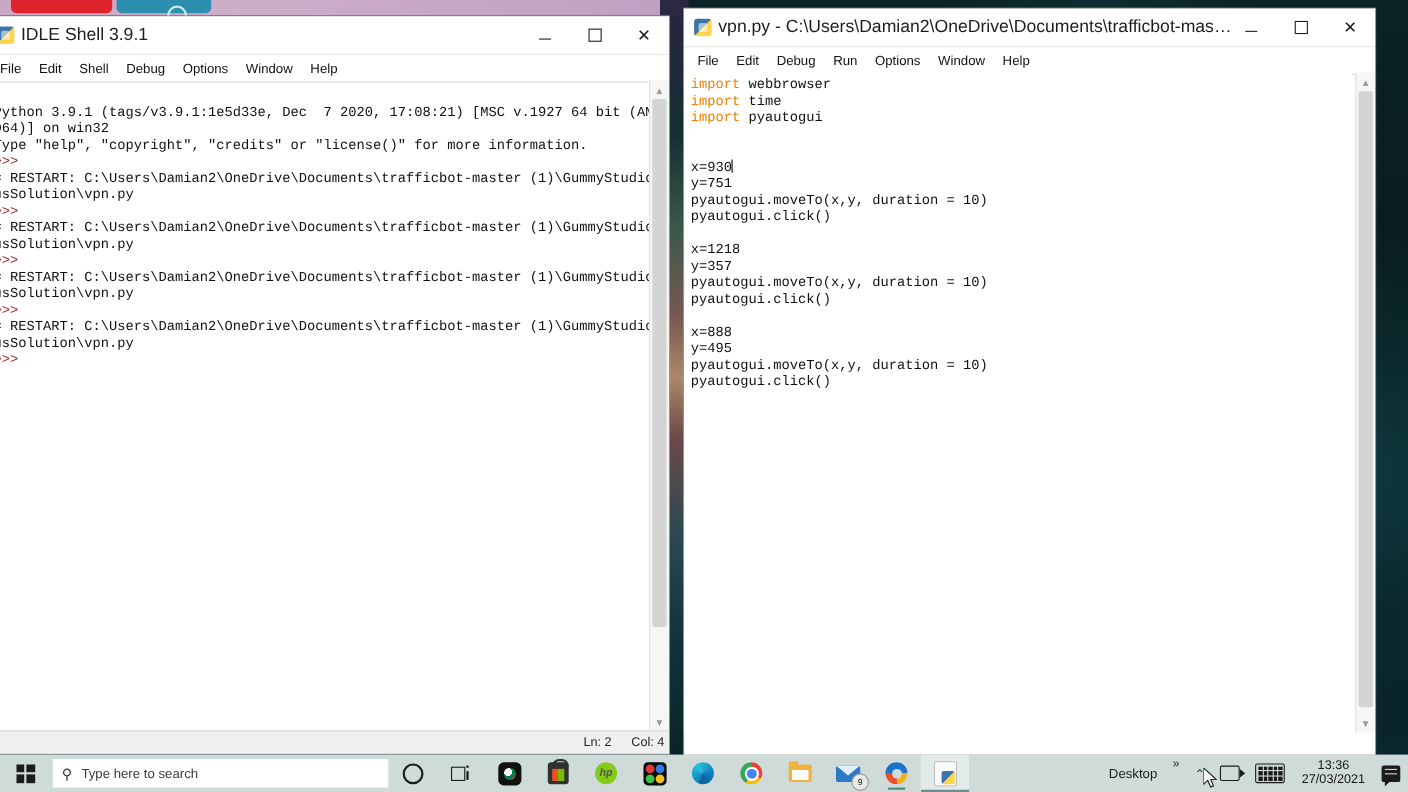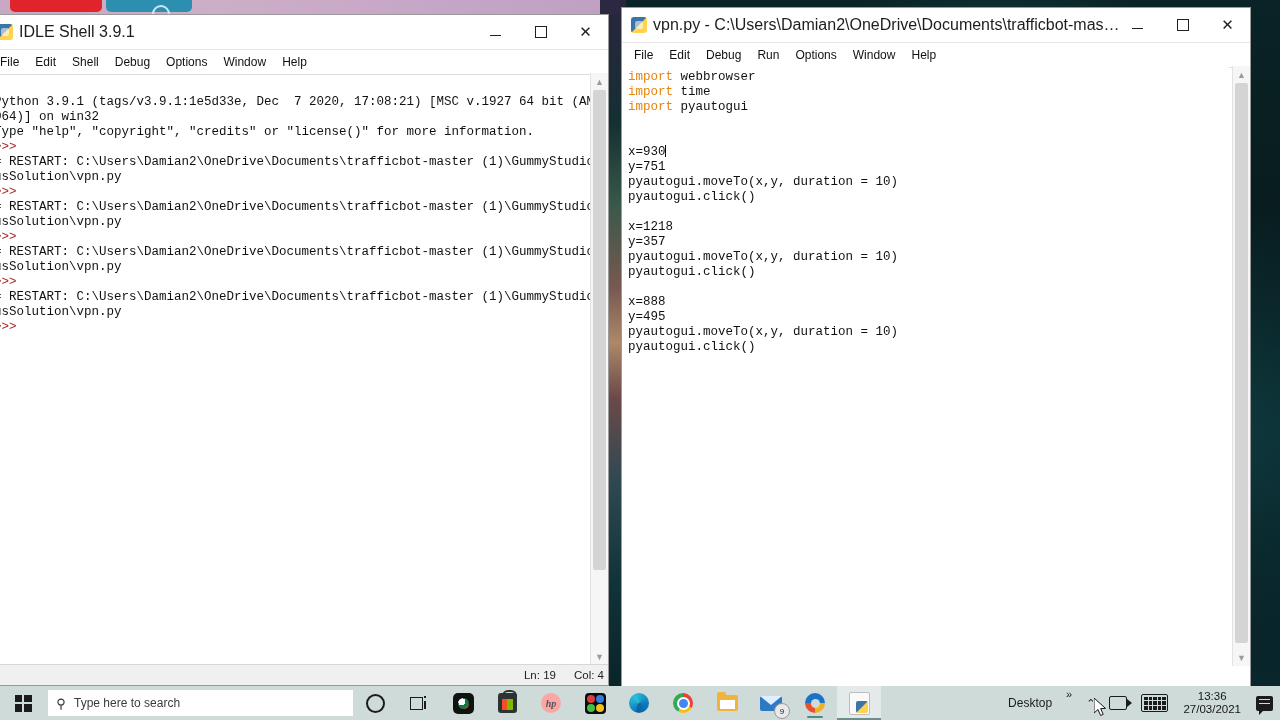--- a/index.html
+++ b/index.html
@@ -104,23 +104,23 @@
   .ico-dark-circle{width:21px;height:21px;border-radius:5px;background:#111;
     display:flex;align-items:center;justify-content:center;}
   .ico-dark-circle i{width:11px;height:11px;border-radius:50%;
     background:radial-gradient(circle at 35% 35%,#fff 0 35%,#0e7a4a 36% 70%,#d94f1e 71% 100%);}
   .ico-store{width:19px;height:20px;background:#2f3233;border-radius:3px;position:relative;}
   .ico-store::before{content:"";position:absolute;left:4px;top:-3px;width:11px;height:6px;
     border:2px solid #2f3233;border-bottom:none;border-radius:6px 6px 0 0;}
   .ico-store i{position:absolute;left:4px;top:6px;width:11px;height:11px;
     background:linear-gradient(90deg,#f25022 0 48%,#7fba00 48% 100%);
     box-shadow:inset 0 6px 0 rgba(0,0,0,0);}
-  .ico-hp{width:20px;height:20px;border-radius:50%;background:#fca5a5;
+  .ico-hp{width:20px;height:20px;border-radius:50%;background:#84cc16;
     display:flex;align-items:center;justify-content:center;font-size:10px;
-    font-style:italic;font-weight:bold;color:#555;font-family:Liberation Serif, serif;}
+    font-style:italic;font-weight:bold;color:#555;font-family:Liberation Mono, monospace;}
   .ico-star{width:21px;height:21px;border-radius:4px;background:#0b0b0b;position:relative;}
   .ico-star i{position:absolute;width:8px;height:8px;border-radius:50%;}
   .ico-edge{width:20px;height:20px;border-radius:50%;
     background:conic-gradient(from 200deg,#0f7bbd,#2bc0d8,#0f7bbd 70%,#0a5f9a);}
   .ico-edge::after{content:"";display:block;margin:4px 0 0 5px;width:10px;height:12px;
     border-radius:50% 50% 50% 50%/60% 60% 40% 40%;background:#cfe9f5;opacity:.0;}
   .ico-chrome{width:20px;height:20px;border-radius:50%;
     background:conic-gradient(#ea4335 0 33%,#fbbc05 33% 58%,#34a853 58% 100%);
     display:flex;align-items:center;justify-content:center;}
   .ico-chrome i{width:9px;height:9px;border-radius:50%;background:#4285f4;
@@ -204,21 +204,21 @@
     <div class="menuitem">Window</div>
     <div class="menuitem">Help</div>
   </div>
   <div class="textarea" id="shell-text"><div>Python 3.9.1 (tags/v3.9.1:1e5d33e, Dec  7 2020, 17:08:21) [MSC v.1927 64 bit (AM</div><div>D64)] on win32</div><div>Type "help", "copyright", "credits" or "license()" for more information.</div><div class="sh-prompt">&gt;&gt;&gt;</div><div>= RESTART: C:\Users\Damian2\OneDrive\Documents\trafficbot-master (1)\GummyStudio</div><div>usSolution\vpn.py</div><div class="sh-prompt">&gt;&gt;&gt;</div><div>= RESTART: C:\Users\Damian2\OneDrive\Documents\trafficbot-master (1)\GummyStudio</div><div>usSolution\vpn.py</div><div class="sh-prompt">&gt;&gt;&gt;</div><div>= RESTART: C:\Users\Damian2\OneDrive\Documents\trafficbot-master (1)\GummyStudio</div><div>usSolution\vpn.py</div><div class="sh-prompt">&gt;&gt;&gt;</div><div>= RESTART: C:\Users\Damian2\OneDrive\Documents\trafficbot-master (1)\GummyStudio</div><div>usSolution\vpn.py</div><div class="sh-prompt">&gt;&gt;&gt;</div></div>
   <div class="vscroll">
     <div class="arrow up">▲</div>
     <div class="thumb" style="top:17px;height:480px;"></div>
     <div class="arrow down">▼</div>
   </div>
   <div class="statusbar">
-    <span>Ln: 19</span>
+    <span>Ln: 2</span>
     <span>Col: 4</span>
   </div>
 </div>
 
 <div class="win" id="editor-win">
   <div class="titlebar">
     <span class="title-ico py-ico"></span>
     <span class="title-text" style="max-width:470px">vpn.py - C:\Users\Damian2\OneDrive\Documents\trafficbot-master (1)\GummyStudiousSolu...</span>
     <div class="winbtns">
       <div class="winbtn">

